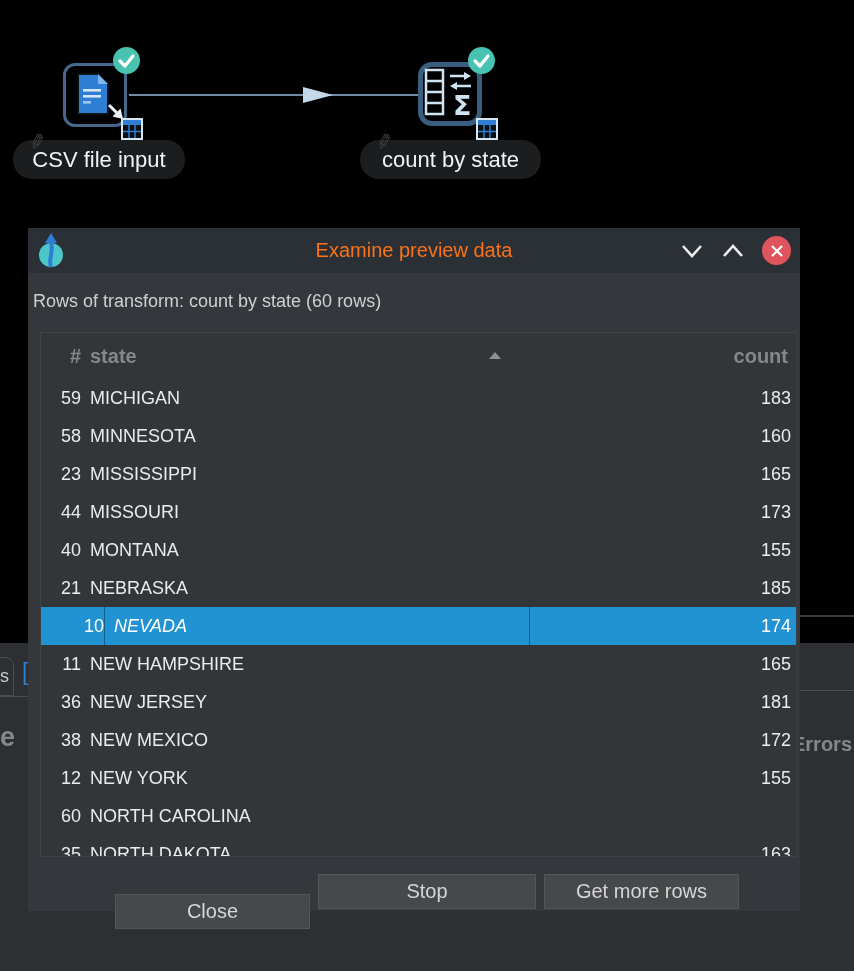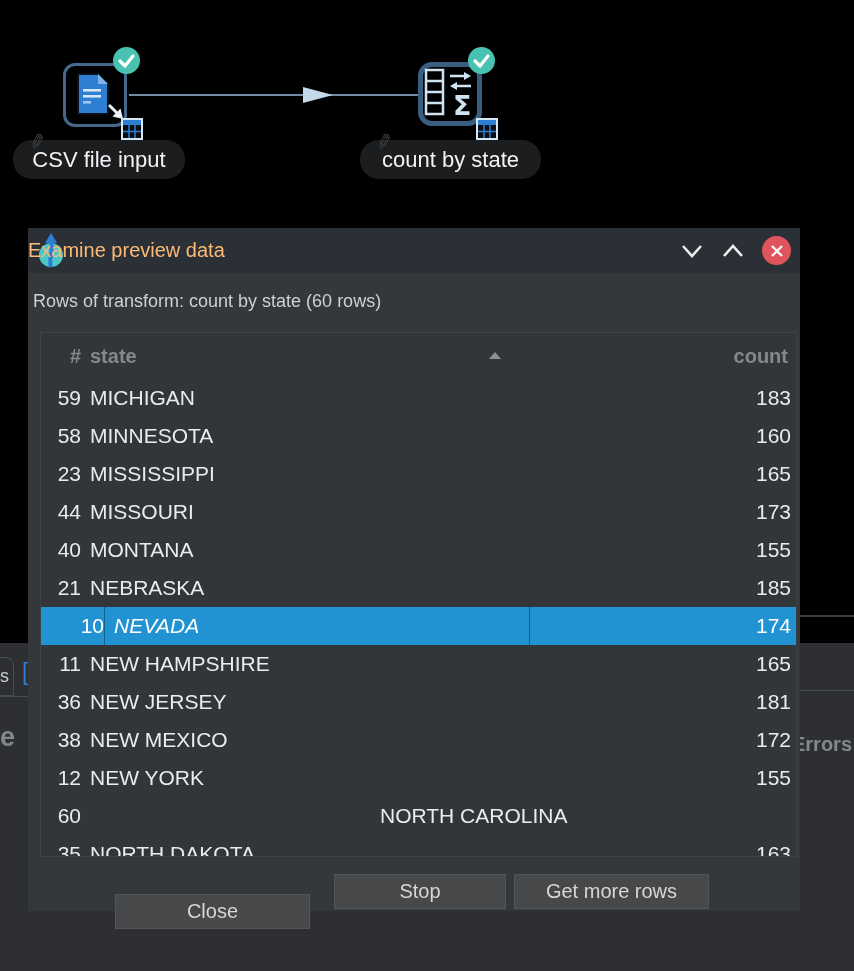--- a/index.html
+++ b/index.html
@@ -51,54 +51,54 @@
   .frag-e { position:absolute; left:0; top:722px; color:#85888b; font-size:27px; font-weight:bold; z-index:2; }
   .frag-errors { position:absolute; left:792px; top:733px; color:#85888b; font-size:20px; font-weight:bold;
     white-space:nowrap; z-index:2; }
   .frag-rline { position:absolute; left:800px; top:690px; width:54px; height:1px; background:#4a4d50; z-index:2; }
   .frag-rline2 { position:absolute; left:800px; top:615px; width:54px; height:2px; background:#393c3f; z-index:2; }
 
   
   .dialog { position:absolute; left:28px; top:228px; width:772px; height:683px; background:#34383c; z-index:10; }
   .titlebar { position:relative; height:45px; background:#2b3036; }
   .dlg-title { position:absolute; left:0; right:0; top:0; height:45px; line-height:45px;
-    text-align:left; color:#fdba74; font-size:20px; }
+    text-align:center; color:#f97316; font-size:20px; }
   .logo { position:absolute; left:10px; top:4px; width:26px; height:37px; }
   .controls { position:absolute; right:9px; top:0; height:45px; display:flex; align-items:center; gap:17px; }
   .chev { display:flex; align-items:center; }
   .close-circle { width:29px; height:29px; border-radius:50%; background:#e0545e;
     display:flex; align-items:center; justify-content:center; }
 
   .subtitle { position:absolute; left:5px; top:63px; color:#ced0d2; font-size:18px; }
 
   .table { position:absolute; left:12px; top:104px; width:757px; height:525px;
     background:#323639; border:1px solid #3e4245; overflow:hidden; }
   .thead { position:relative; height:46px; display:flex; align-items:center;
     color:#85888b; font-weight:bold; font-size:20px; }
   .th-num { width:40px; text-align:right; }
   .th-state { width:425px; padding-left:9px; }
   .th-count { flex:1; text-align:right; padding-right:8px; }
   .sort-asc { position:absolute; left:448px; top:19px; width:0; height:0;
     border-left:6px solid transparent; border-right:6px solid transparent;
     border-bottom:7px solid #8e9194; }
 
-  .trow { height:38px; display:flex; font-size:21px; color:#eaebec;justify-content:space-between; }
+  .trow { height:38px; display:flex; font-size:18px; color:#eaebec; }
   .trow > span { height:100%; display:flex; align-items:center; }
   .cell-num { width:40px; justify-content:flex-end; flex-shrink:0; }
   .cell-state { width:425px; padding-left:9px; flex-shrink:0; }
   .cell-count { flex:1; justify-content:flex-end; padding-right:5px; }
   .trow.selected { background:#2192d2; color:#ffffff;padding-left:24px; }
   .trow.selected .cell-num { border-right:1px solid rgba(0,0,0,0.35); }
   .trow.selected .cell-state { border-right:1px solid rgba(0,0,0,0.35);font-style:italic; }
 
   .btnrow { position:absolute; left:87px; top:646px; display:flex; gap:8px; }
   .btn { height:35px; background:#46484a; border:1px solid #535557; color:#d5d6d7;
     font-size:20px; display:flex; align-items:center; justify-content:center; cursor:default; }
   .btn-close { width:195px;margin-top:20px; }
-  .btn-stop { width:172px;margin-left:16px; }
+  .btn-stop { width:218px; }
   .btn-more { width:195px; }
 </style>
 </head>
 <body>
 
 <div class="canvas"></div>
 
 <div class="hop-vert"></div>
 <div class="hop-line"></div>
 <div class="hop-arrow"></div>

